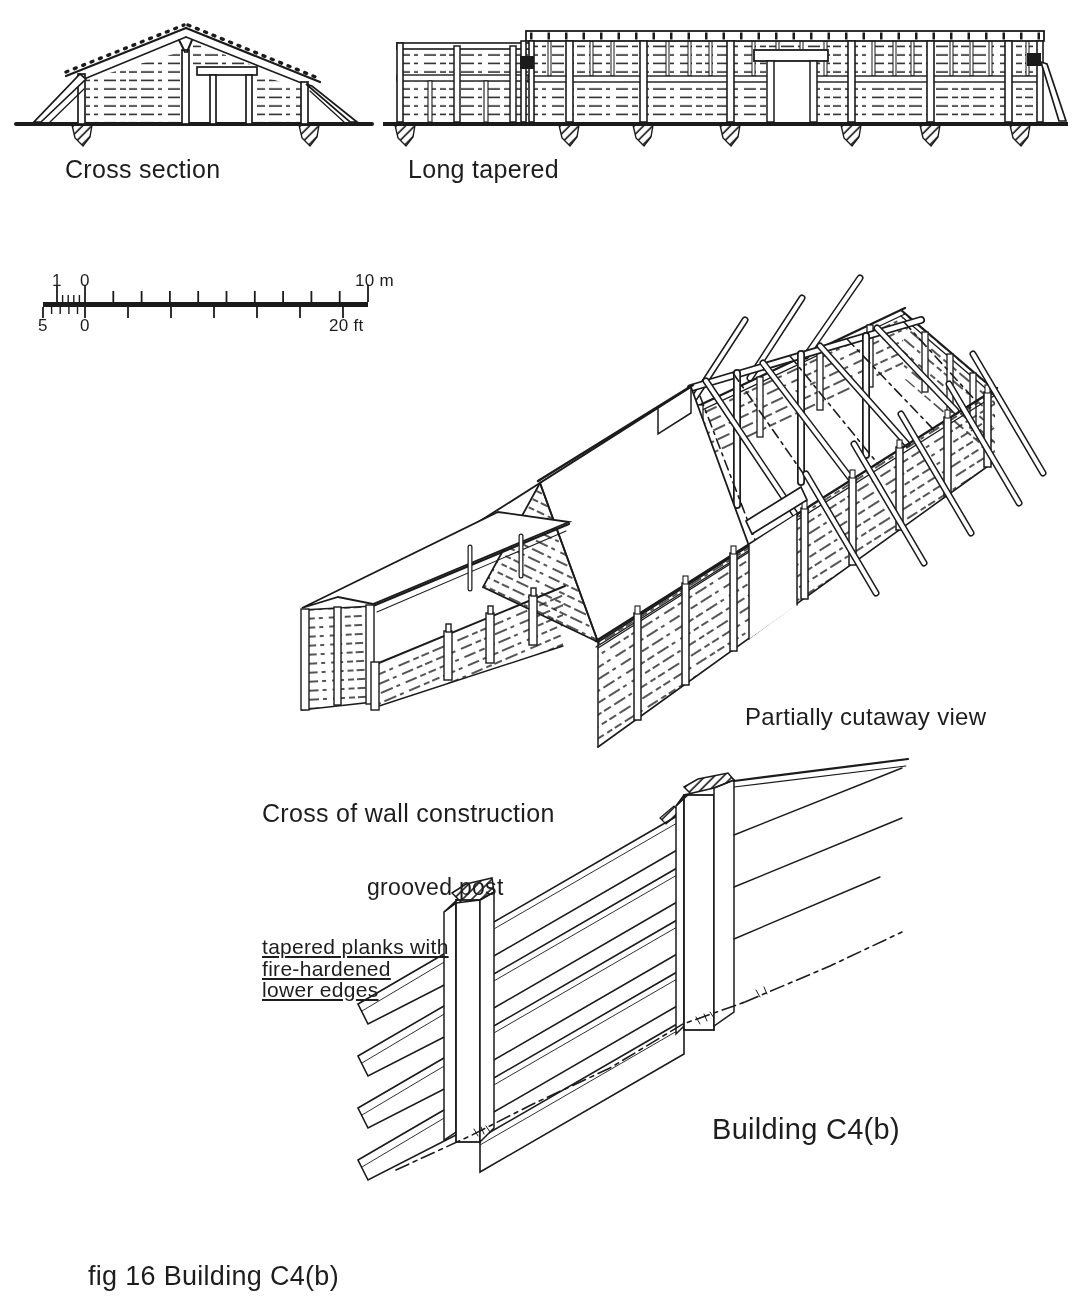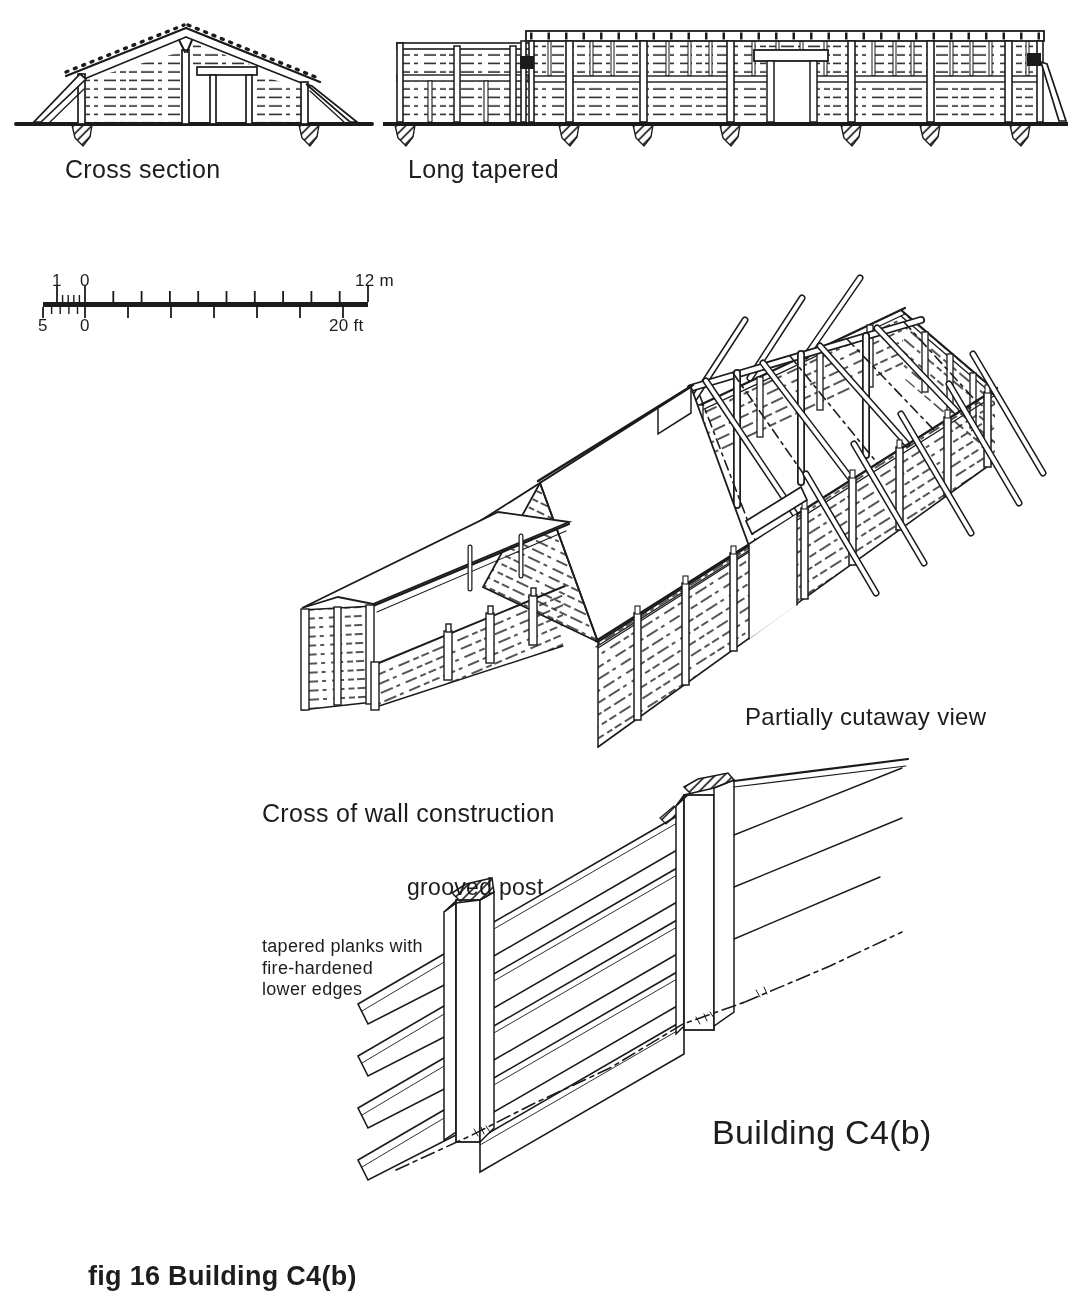--- a/index.html
+++ b/index.html
@@ -7,25 +7,25 @@
     width:1074px;height:1300px;position:relative;overflow:hidden;
     background:#ffffff;
     font-family:"Liberation Sans","DejaVu Sans",sans-serif;
     color:#1d1d1d;
   }
   #art{position:absolute;left:0;top:0;}
   .lbl{position:absolute;white-space:pre-line;line-height:1.18;letter-spacing:0.3px;}
   .lbl-section{font-size:25px;}
   .lbl-small{font-size:17px;}
   .lbl-detail{font-size:25px;}
-  .lbl-anno{font-size:18px;line-height:21.5px;}
+  .lbl-anno{font-size:21px;line-height:21.5px;text-decoration:underline;}
   .lbl-groove{font-size:23px;}
   .lbl-cutaway{font-size:24px;margin-top:41px;}
-  .lbl-building{font-size:34px;}
-  .lbl-caption{font-size:27px;font-weight:bold;}
+  .lbl-building{font-size:29px;}
+  .lbl-caption{font-size:27px;}
 </style>
 </head>
 <body>
 
 <svg id="art" width="1074" height="1300" viewBox="0 0 1074 1300">
   <defs>
     <pattern id="pk0" width="64" height="8.5" patternUnits="userSpaceOnUse">
       <g stroke="#1b1b1b" stroke-width="1.5">
         <line x1="1" y1="4" x2="9" y2="4"></line>
           <line x1="13" y1="4" x2="26" y2="4"></line>
@@ -487,27 +487,27 @@
       <path d="M760,997 l-4,-7 M767,994 l-3,-7"></path>
     </g>
   </g>
 </svg>
 
 <div class="lbl lbl-section" style="left:33px;top:155px;margin-left:32px;">Cross section</div>
 <div class="lbl lbl-section" style="left:408px;top:155px;">Long tapered</div>
 
 <div class="lbl lbl-small" style="left:52px;top:271px;">1</div>
 <div class="lbl lbl-small" style="left:80px;top:271px;">0</div>
-<div class="lbl lbl-small" style="left:355px;top:271px;">12 m</div>
+<div class="lbl lbl-small" style="left:355px;top:271px;">10 m</div>
 <div class="lbl lbl-small" style="left:38px;top:316px;">5</div>
 <div class="lbl lbl-small" style="left:80px;top:316px;">0</div>
 <div class="lbl lbl-small" style="left:329px;top:316px;">20 ft</div>
 
 <div class="lbl lbl-cutaway" style="left:745px;top:662px;">Partially cutaway view</div>
 
 <div class="lbl lbl-detail" style="left:262px;top:799px;">Cross of wall construction</div>
-<div class="lbl lbl-groove" style="left:367px;top:874px;margin-left:40px;">grooved post</div>
+<div class="lbl lbl-groove" style="left:367px;top:874px;">grooved post</div>
 <div class="lbl lbl-anno" style="left:262px;top:936px;">tapered planks with
 fire-hardened
 lower edges</div>
 
 <div class="lbl lbl-building" style="left:712px;top:1112px;">Building C4(b)</div>
 <div class="lbl lbl-caption" style="left:88px;top:1261px;">fig 16 Building C4(b)</div>
 
 </body></html>

